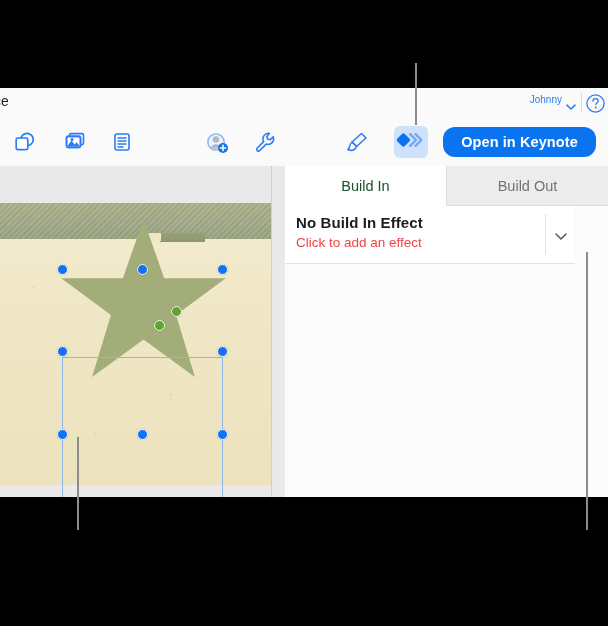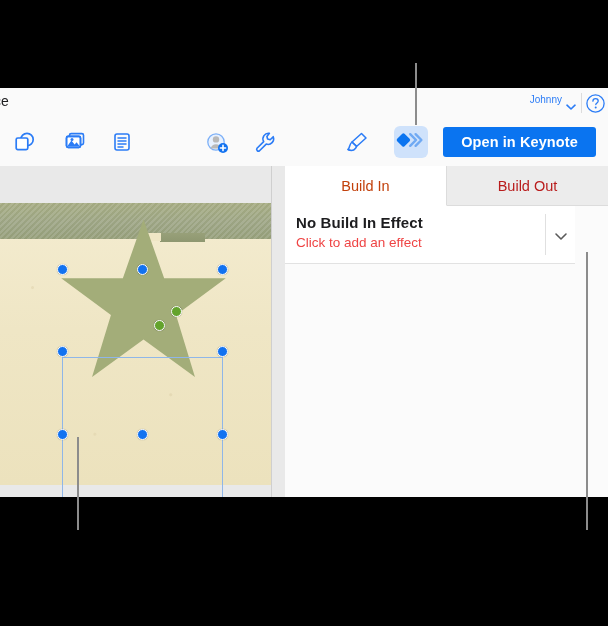--- a/index.html
+++ b/index.html
@@ -38,21 +38,21 @@
     position:absolute;left:0;top:30px;width:608px;height:48px;background:#fafafa;
     border-bottom:1px solid #d9d9d9;
   }
   .tb-btn{
     position:absolute;top:8px;width:34px;height:32px;display:flex;align-items:center;justify-content:center;
     border-radius:6px;
   }
   .tb-btn.sel{background:#cfe2fb;}
   .tb-btn svg{display:block;}
   .kn-btn{
-    position:absolute;left:443px;top:9px;width:153px;height:30px;border-radius:3px;background:#0a74f0;
+    position:absolute;left:443px;top:9px;width:153px;height:30px;border-radius:12px;background:#0a74f0;
     color:#fff;font-size:14.5px;font-weight:600;display:flex;align-items:center;justify-content:center;
     letter-spacing:.1px;
   }
 
   
   .workspace{
     position:absolute;left:0;top:78px;width:608px;height:331px;background:#e9e9e9;
   }
   .canvas-pad{
     position:absolute;left:0;top:0;width:271px;height:331px;background:#e9e9e9;
@@ -101,23 +101,23 @@
     border:1.6px solid #fff;box-sizing:border-box;box-shadow:0 0 1px rgba(0,0,0,.35);
   }
 
   
   .panel{
     position:absolute;left:285px;top:0;width:323px;height:331px;background:#fbfbfb;
   }
   .tabs{position:absolute;left:0;top:0;width:323px;height:40px;display:flex;}
   .tab{
     flex:1;display:flex;align-items:center;justify-content:center;font-size:14.5px;
-    background:#ececec;color:#b91c1c;border-bottom:1px solid #dcdcdc;
-  }
-  .tab.active{background:#fff;color:#c2410c;border-bottom:1px solid #fff;}
+    background:#ececec;color:#737373;border-bottom:1px solid #dcdcdc;
+  }
+  .tab.active{background:#fff;color:#14532d;border-bottom:1px solid #fff;}
   .tab.first{border-right:1px solid #dcdcdc;}
   .effect-row{
     position:absolute;left:0;top:40px;width:290px;height:57px;background:#fff;
     border-bottom:1px solid #e2e2e2;
   }
   .effect-title{position:absolute;left:11px;top:8px;font-size:15px;font-weight:700;color:#1d1d1f;letter-spacing:.1px;}
   .effect-sub{position:absolute;left:11px;top:29px;font-size:13.5px;color:#ef4444;}
   .row-sep{position:absolute;right:29px;top:8px;width:1px;height:41px;background:#e0e0e0;}
   .disclose{position:absolute;right:6px;top:22px;width:16px;height:12px;}
 

